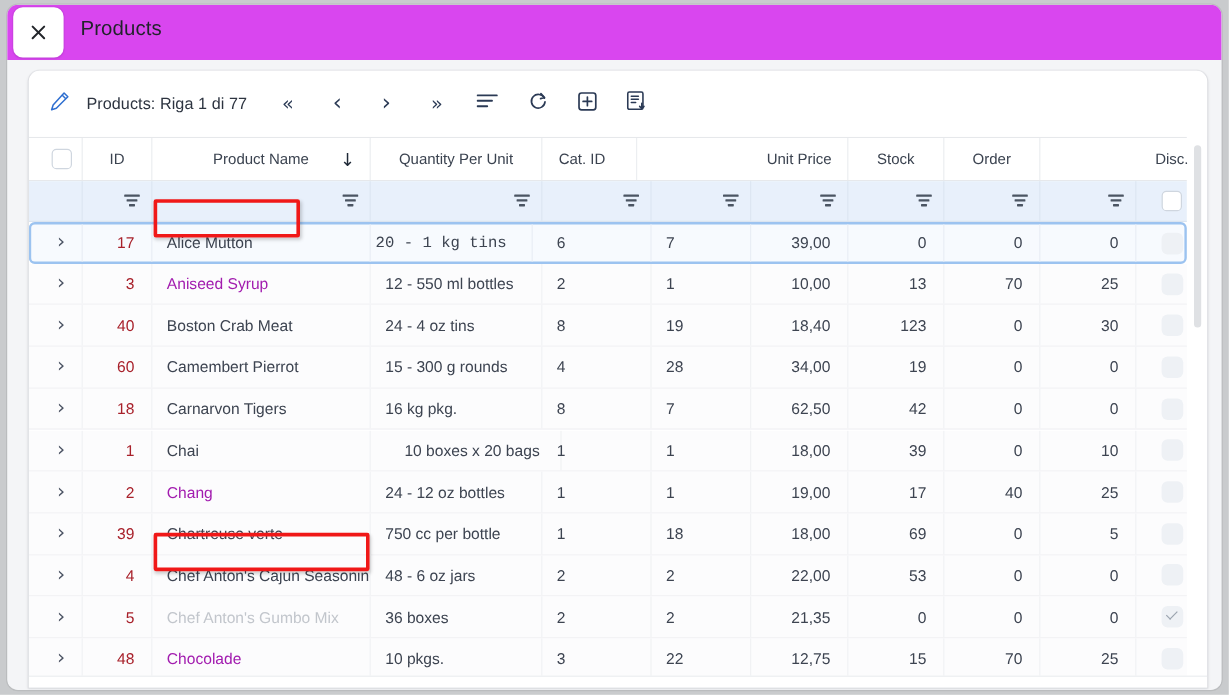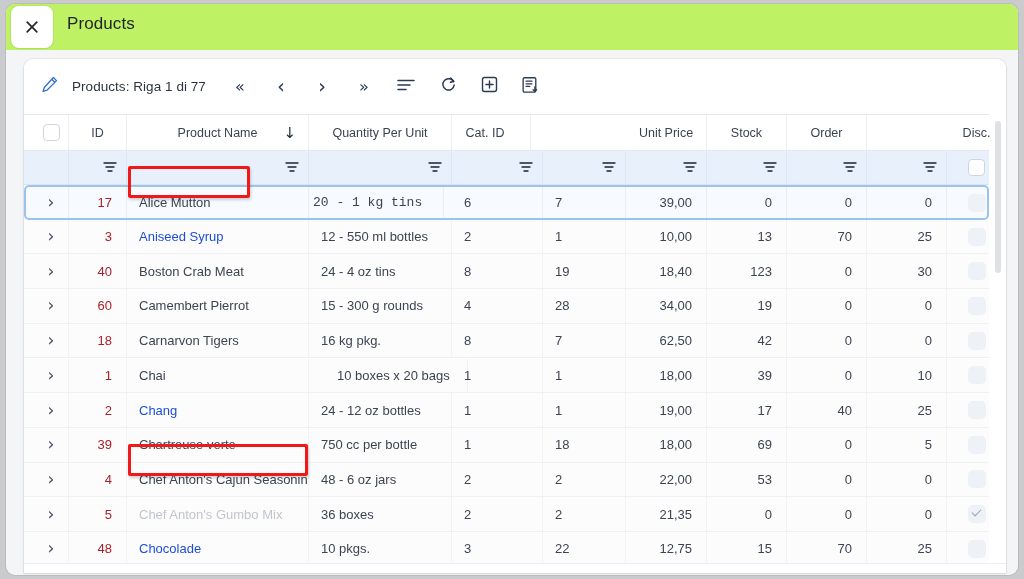--- a/index.html
+++ b/index.html
@@ -28,21 +28,21 @@
     box-shadow: 0 0 0 1px rgba(0,0,0,.07);
     overflow: hidden;
   }
 
   
   #titlebar {
     position: absolute;
     left: 0; top: 0;
     width: 100%;
     height: 46px;
-    background: #bef264;
+    background: #d946ef;
   }
   #close-btn {
     position: absolute;
     left: 5px;
     top: 2px;
     width: 42px;
     height: 42px;
     background: #ffffff;
     border-radius: 8px;
     box-shadow: 0 1px 2px rgba(16,24,40,.07), 0 0 0 1px rgba(16,24,40,.04);
@@ -238,21 +238,21 @@
     font-size: 13px;
     color: #3d4451;
     border-right: 1px solid #f1f2f4;
     justify-content: flex-end;
     padding-right: 14px;
   }
   .drow .cell.left { justify-content: flex-start; padding-left: 12px; padding-right: 4px; }
   .drow .cell.ctr  { justify-content: center; padding: 0; }
   .drow .cell.c1   { color: #a8212b; }
   .drow .cell.name { color: #3d4451; }
-  .drow .cell.name.red  { color: #1d4ed8; }
+  .drow .cell.name.red  { color: #a21caf; }
   .drow .cell.name.gray { color: #c2c6cc; }
 
   .exp {
     color: #4a5262;
     font-family: "DejaVu Sans", sans-serif;
     font-size: 14px;
     line-height: 1;
   }
 
   

